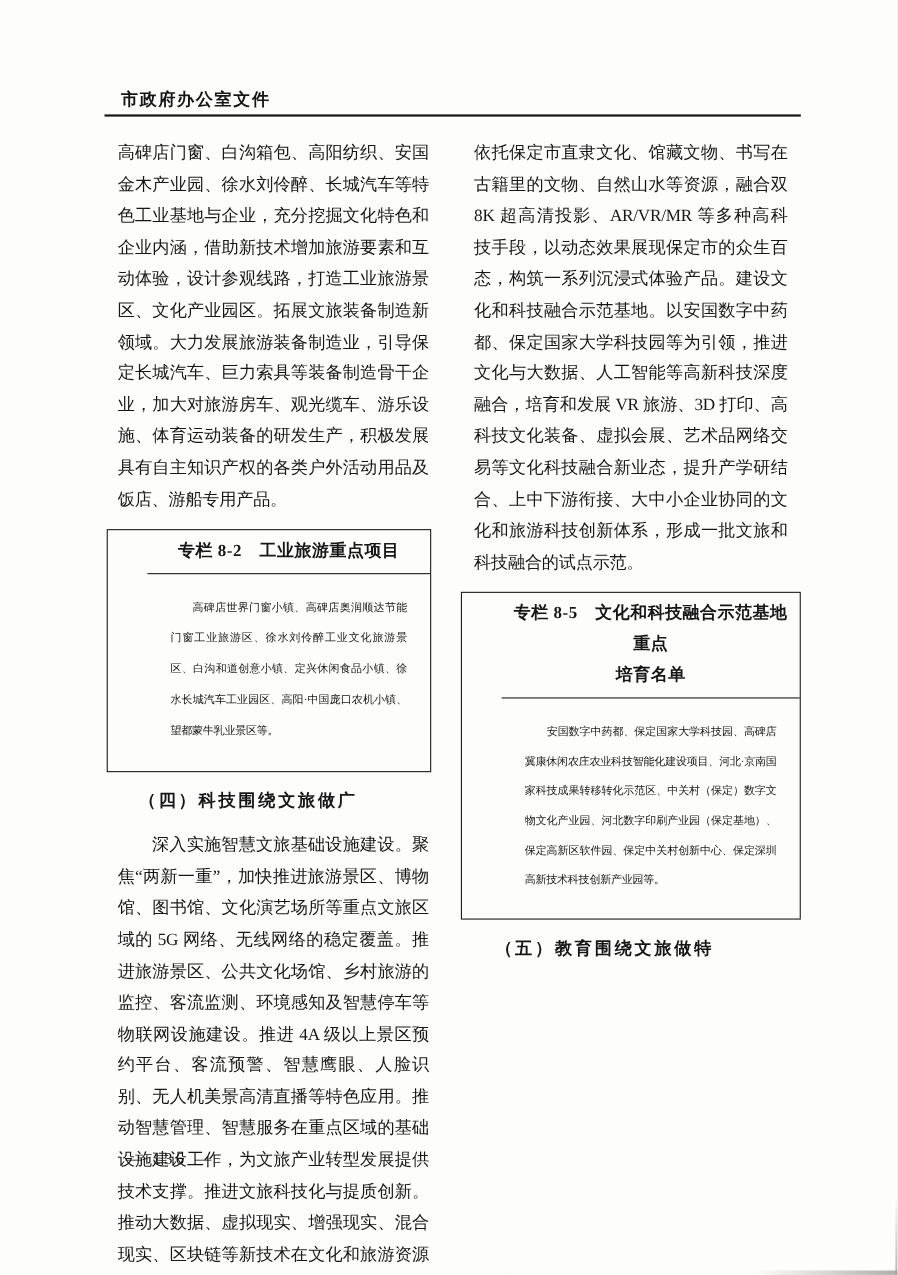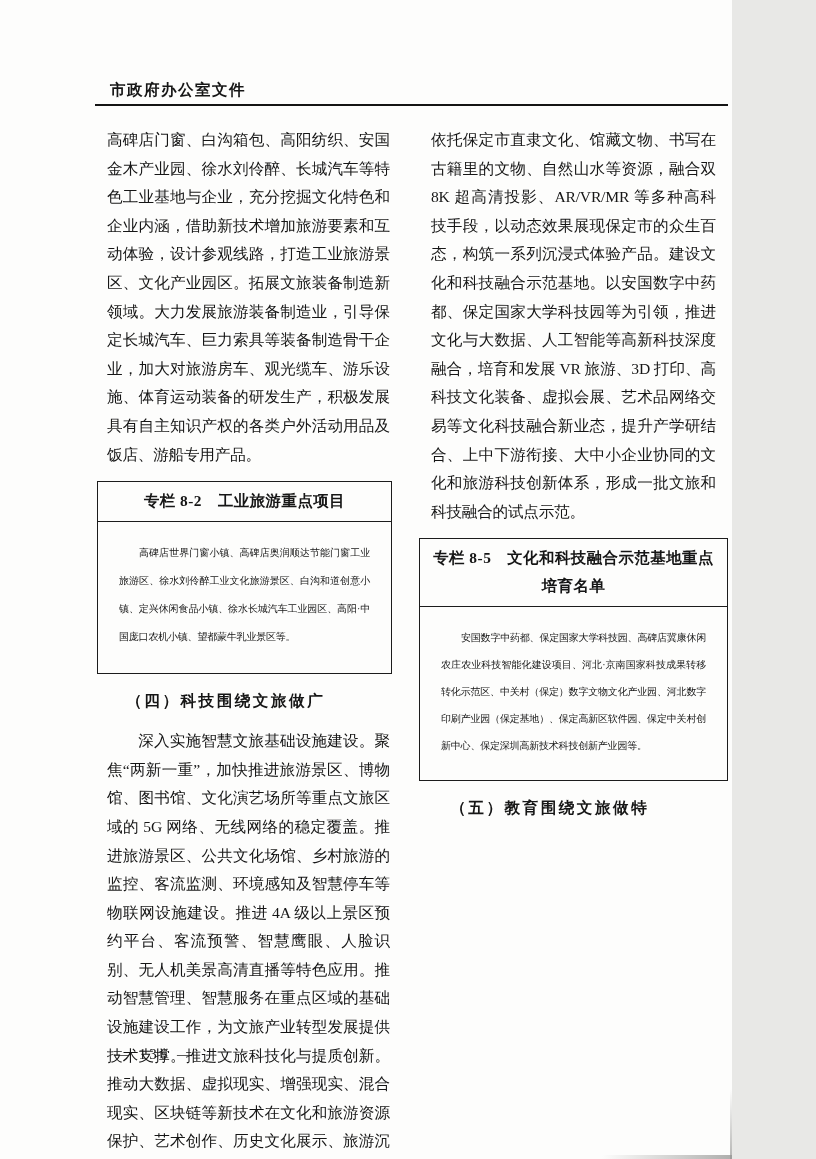--- a/index.html
+++ b/index.html
@@ -1,18 +1,18 @@
 <!DOCTYPE html>
 <html lang="zh"><head>
 <meta charset="utf-8">
 <style>
   html,body{margin:0;padding:0;background:#e8e8e6;}
   .page{
     position:relative;
-    width:732px;height:1159px;
+    width:816px;height:1159px;
     background:#fdfdfc;
     overflow:hidden;
     font-family:"Liberation Serif","DejaVu Serif",serif;
     color:#161616;
   }
   
   .hdr-left{
     position:absolute;left:110px;top:80px;
     font-family:"Liberation Sans","DejaVu Sans",sans-serif;
     font-weight:bold;font-size:15.5px;letter-spacing:1.5px;
@@ -39,20 +39,21 @@
   .sec-heading{
     margin:12px 0 0 0;
     font-size:15.6px;line-height:29px;
     font-weight:600;
     letter-spacing:2.5px;text-indent:2em;
   }
   
   .callout{
     border:1.8px solid #1c1c1c;
     background:#fdfdfc;
+    padding-left:36px;
   }
   .box82{margin:7px 10px 0 2px;}
   .box85{margin:6px 0 0 0;}
   .callout-title{
     border-bottom:1.8px solid #1c1c1c;
     text-align:center;font-weight:bold;
     font-size:15.4px;line-height:28px;
     padding:5px 4px 6px;
     letter-spacing:.5px;
   }

